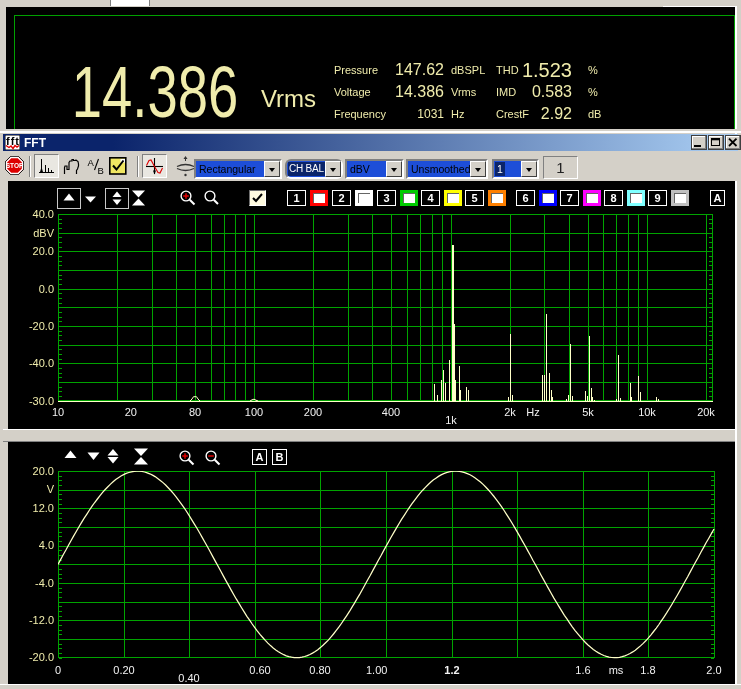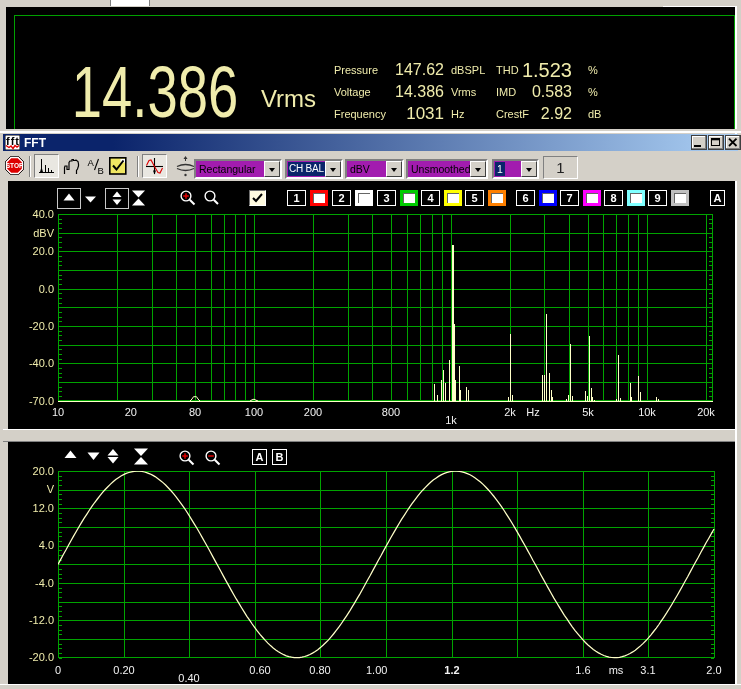--- a/index.html
+++ b/index.html
@@ -2,21 +2,21 @@
 <html><head>
 <meta charset="utf-8">
 <style>
   html,body{margin:0;padding:0;}
   #scr{position:relative;width:741px;height:689px;background:#d4d0c8;overflow:hidden;
        font-family:"Liberation Sans",sans-serif;}
   .abs{position:absolute;}
   .yl{color:#f0ecac;}
   .wh{color:#f2f2f2;}
   .lbl{font-size:11px;line-height:11px;white-space:nowrap;}
-  .combo{position:absolute;height:20px;background:#a21caf;border:2px solid;border-color:#808080 #fff #fff #808080;box-sizing:border-box;font-size:10.5px;color:#000;}
+  .combo{position:absolute;height:20px;background:#1d4ed8;border:2px solid;border-color:#808080 #fff #fff #808080;box-sizing:border-box;font-size:10.5px;color:#000;}
   .combo span{position:absolute;left:3px;top:1px;line-height:14px;white-space:nowrap;}
   .combo span.sel{background:#0a246a;color:#fff;padding:0 2px;left:1px;}
   .combo i{position:absolute;right:0;top:0;width:16px;height:16px;background:#d4d0c8;border:1px solid;border-color:#fff #404040 #404040 #fff;box-sizing:border-box;}
   .combo i:after{content:"";position:absolute;left:4px;top:6px;border:3.5px solid transparent;border-top:4px solid #000;}
   .nbox{position:absolute;top:190px;width:19px;height:16px;border:1px solid #fff;box-sizing:border-box;color:#fff;font-size:11px;font-weight:bold;text-align:center;line-height:14px;}
   .ccb{position:absolute;top:190px;width:18px;height:16px;box-sizing:border-box;}
   .ccb i{position:absolute;left:3px;top:3px;right:3px;bottom:3px;background:#fff;border-top:1px solid #666;border-left:1px solid #666;}
 </style>
 </head>
 <body>
@@ -40,21 +40,21 @@
   <div class="abs yl lbl" style="left:588px;top:65px;">%</div>
 
   <div class="abs yl lbl" style="left:334px;top:87px;">Voltage</div>
   <div class="abs yl" style="left:380px;top:84px;width:64px;text-align:right;font-size:16px;line-height:16px;">14.386</div>
   <div class="abs yl lbl" style="left:451px;top:87px;">Vrms</div>
   <div class="abs yl lbl" style="left:496px;top:87px;">IMD</div>
   <div class="abs yl" style="left:510px;top:84px;width:62px;text-align:right;font-size:16px;line-height:16px;">0.583</div>
   <div class="abs yl lbl" style="left:588px;top:87px;">%</div>
 
   <div class="abs yl lbl" style="left:334px;top:109px;">Frequency</div>
-  <div class="abs yl" style="left:380px;top:106px;width:64px;text-align:right;font-size:17px;line-height:16px;">1031</div>
+  <div class="abs yl" style="left:380px;top:106px;width:64px;text-align:right;font-size:12px;line-height:16px;">1031</div>
   <div class="abs yl lbl" style="left:451px;top:109px;">Hz</div>
   <div class="abs yl lbl" style="left:496px;top:109px;">CrestF</div>
   <div class="abs yl" style="left:510px;top:106px;width:62px;text-align:right;font-size:16px;line-height:16px;">2.92</div>
   <div class="abs yl lbl" style="left:588px;top:109px;">dB</div>
 
   <div class="abs" style="left:0;top:129px;width:741px;height:2px;background:#d4d0c8;"></div>
   <div class="abs" style="left:0;top:131px;width:741px;height:2px;background:#fff;"></div>
   <div class="abs" style="left:735px;top:133px;width:2px;height:551px;background:#fff;"></div>
 
   <div class="abs" style="left:3px;top:134px;width:735px;height:17px;background:linear-gradient(90deg,#0b246b 0px,#0b246b 110px,#a6caf0 715px);"></div>
@@ -148,21 +148,21 @@
     <line x1="10.5" y1="4" x2="10.5" y2="6" stroke="#333"></line>
     <path d="M2,11.5 Q10.5,7.5 19,11.5" fill="none" stroke="#333" stroke-width="1.3"></path>
     <path d="M2,13.5 Q10.5,17.5 19,13.5" fill="none" stroke="#333" stroke-width="1.3"></path>
     <circle cx="10.5" cy="20" r="1.2" fill="#333"></circle>
   </svg>
 
   <div class="combo" style="left:194px;top:159px;width:88px;">
       <span>Rectangular</span>
       <i></i>
     </div>
-  <div class="combo" style="left:285px;top:159px;width:58px;">
+  <div class="combo" style="left:285px;top:159px;width:58px;border-radius:6px;">
       <span class="sel" style="font-size:10px;letter-spacing:-0.2px;padding:0 1px;">CH BAL</span>
       <i></i>
     </div>
   <div class="combo" style="left:345px;top:159px;width:59px;">
       <span>dBV</span>
       <i></i>
     </div>
   <div class="combo" style="left:406px;top:159px;width:82px;">
       <span>Unsmoothed</span>
       <i></i>
@@ -372,28 +372,28 @@
       <polyline points="192,187 194,185.8 196,185.2 198,186.2 200,187" fill="none" stroke="#ffffc8"></polyline>
       <path d="M376.5 187V170M379.5 187V181M383.5 187V166M385.5 187V155.5M387.5 187V169M391.5 187V146M394 187V30.5M395 187V30.5M396.5 187V109.8M397.5 187V166M401.5 187V152M402.5 187V176M408.5 187V173M410.5 187V175.5M450.5 187V183M452.5 187V120M454.5 187V181M484.5 187V161M486.5 187V160.5M488.5 187V99.5M491.5 187V158.5M493.5 187V176M494.5 187V183M508.5 187V185M510.5 187V181M512.5 187V129.5M514.5 187V182M558.5 187V185M560.5 187V140.5M562.5 187V184M572.5 187V169M573.5 187V183M580.5 187V162M582.5 187V178M598.5 187V182.5M600.5 187V184.5M527.5 187V177M529.5 187V182M531.5 187V121.5M533.5 187V174M534.5 187V183M536.5 187V185.5" stroke="#ffffc8" stroke-width="1" fill="none" shape-rendering="crispEdges"></path>
     </svg>
 
   <div class="abs yl lbl" style="left:0px;top:209px;width:54px;text-align:right;">40.0</div>
   <div class="abs yl lbl" style="left:0px;top:228px;width:54px;text-align:right;">dBV</div>
   <div class="abs yl lbl" style="left:0px;top:246px;width:54px;text-align:right;">20.0</div>
   <div class="abs yl lbl" style="left:0px;top:284px;width:54px;text-align:right;">0.0</div>
   <div class="abs yl lbl" style="left:0px;top:321px;width:54px;text-align:right;">-20.0</div>
   <div class="abs yl lbl" style="left:0px;top:358px;width:54px;text-align:right;">-40.0</div>
-  <div class="abs yl lbl" style="left:0px;top:396px;width:54px;text-align:right;">-70.0</div>
+  <div class="abs yl lbl" style="left:0px;top:396px;width:54px;text-align:right;">-30.0</div>
 
   <div class="abs wh lbl" style="left:38px;top:407px;width:40px;text-align:center;">10</div>
   <div class="abs wh lbl" style="left:97px;top:407px;width:40px;text-align:right;">20</div>
   <div class="abs wh lbl" style="left:175px;top:407px;width:40px;text-align:center;">80</div>
   <div class="abs wh lbl" style="left:234px;top:407px;width:40px;text-align:center;">100</div>
   <div class="abs wh lbl" style="left:293px;top:407px;width:40px;text-align:center;">200</div>
-  <div class="abs wh lbl" style="left:371px;top:407px;width:40px;text-align:center;">800</div>
+  <div class="abs wh lbl" style="left:371px;top:407px;width:40px;text-align:center;">400</div>
   <div class="abs wh lbl" style="left:431px;top:407px;width:40px;text-align:center;margin-top:8px;">1k</div>
   <div class="abs wh lbl" style="left:490px;top:407px;width:40px;text-align:center;">2k</div>
   <div class="abs wh lbl" style="left:513px;top:407px;width:40px;text-align:center;">Hz</div>
   <div class="abs wh lbl" style="left:568px;top:407px;width:40px;text-align:center;">5k</div>
   <div class="abs wh lbl" style="left:627px;top:407px;width:40px;text-align:center;">10k</div>
   <div class="abs wh lbl" style="left:686px;top:407px;width:40px;text-align:center;">20k</div>
 
   <div class="abs" style="left:3px;top:429px;width:732px;height:13px;background:#d4d0c8;border-top:1px solid #fff;border-bottom:1px solid #808080;box-sizing:border-box;"></div>
 
   <svg class="abs" style="left:60px;top:448px;" width="240" height="18">
@@ -539,18 +539,18 @@
   <div class="abs wh lbl" style="left:38px;top:665px;width:40px;text-align:center;">0</div>
   <div class="abs wh lbl" style="left:104px;top:665px;width:40px;text-align:center;">0.20</div>
   <div class="abs wh lbl" style="left:169px;top:665px;width:40px;text-align:center;margin-top:8px;">0.40</div>
   <div class="abs wh lbl" style="left:240px;top:665px;width:40px;text-align:center;">0.60</div>
   <div class="abs wh lbl" style="left:300px;top:665px;width:40px;text-align:center;">0.80</div>
   <div class="abs wh lbl" style="left:366px;top:665px;width:40px;text-align:left;">1.00</div>
   <div class="abs wh lbl" style="left:432px;top:665px;width:40px;text-align:center;font-weight:bold;">1.2</div>
   <div class="abs wh lbl" style="left:497px;top:692px;width:40px;text-align:center;">1.4</div>
   <div class="abs wh lbl" style="left:563px;top:665px;width:40px;text-align:center;">1.6</div>
   <div class="abs wh lbl" style="left:596px;top:665px;width:40px;text-align:center;">ms</div>
-  <div class="abs wh lbl" style="left:628px;top:665px;width:40px;text-align:center;">3.1</div>
+  <div class="abs wh lbl" style="left:628px;top:665px;width:40px;text-align:center;">1.8</div>
   <div class="abs wh lbl" style="left:694px;top:665px;width:40px;text-align:center;">2.0</div>
 
   <div class="abs" style="left:0;top:684px;width:741px;height:5px;background:#d4d0c8;border-top:1px solid #fff;box-sizing:border-box;"></div>
 
 </div>
 
 </body></html>

